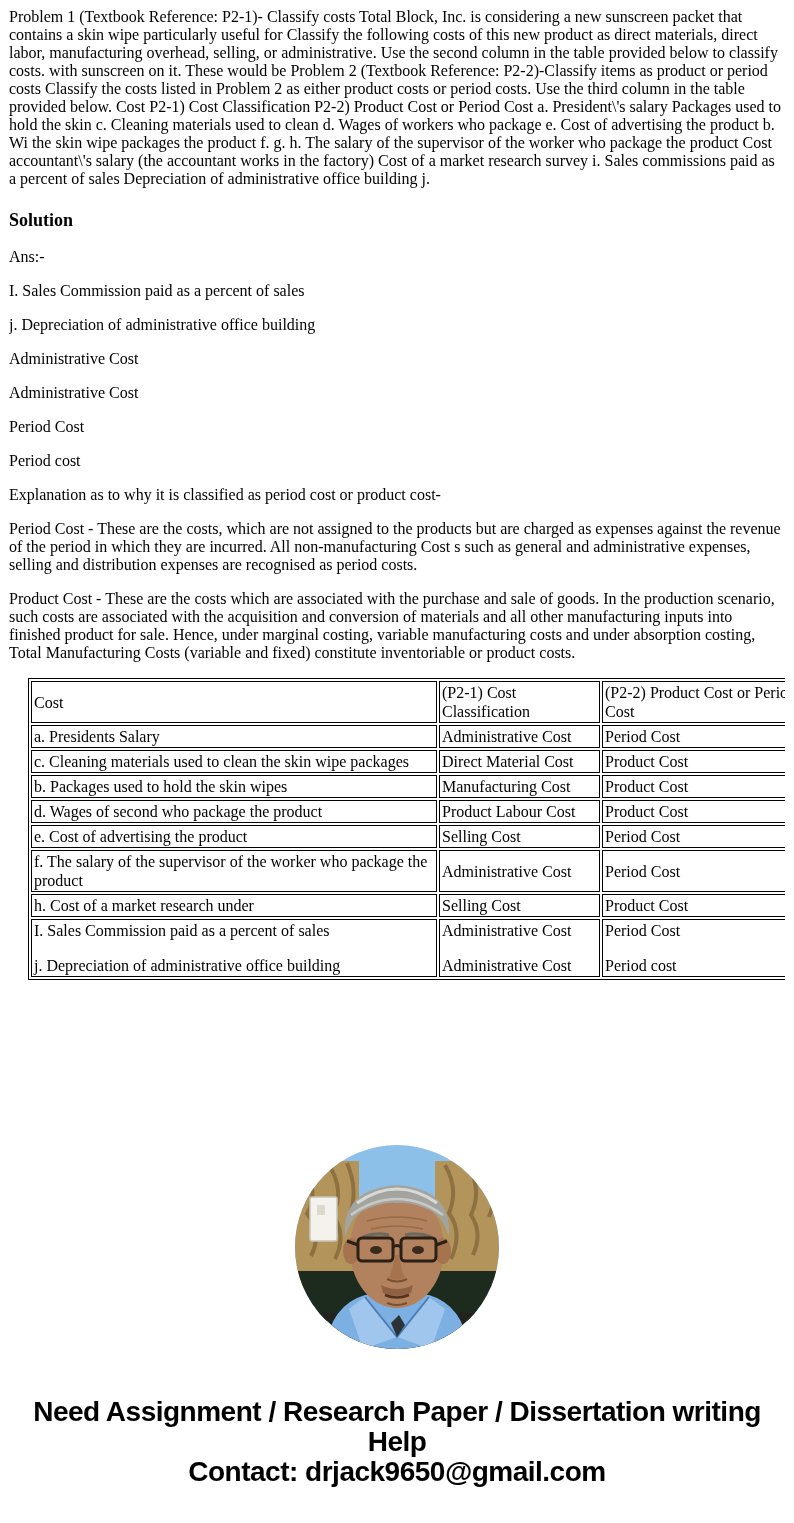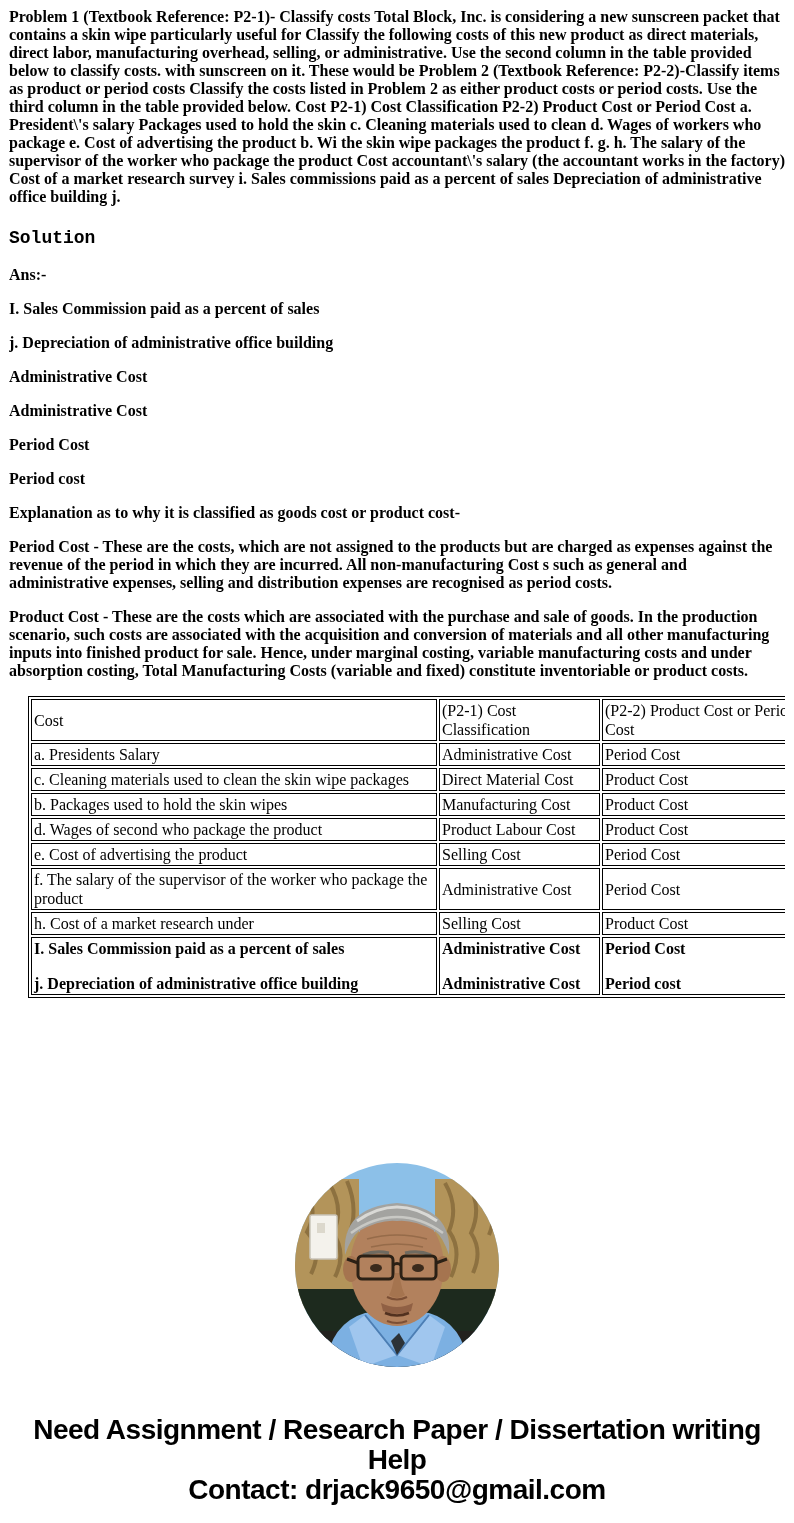--- a/index.html
+++ b/index.html
@@ -5,24 +5,24 @@
   * { box-sizing: border-box; }
   html, body { background: #ffffff; }
   body {
     margin: 8px 9px 30px 9px;
     width: 776px;
     color: #000000;
     font-family: "Liberation Serif", serif;
     font-size: 16px;
     line-height: 18px;
   }
-  p { margin: 16px 0; font-weight: bold; }
+  p { margin: 16px 0; }
   .problem-para { margin-top: 0; }
   .solution-heading {
-    font-family: Liberation Mono, monospace;
+    font-family: Liberation Serif, serif;
     font-size: 18px;
     font-weight: bold;
     line-height: 18px;
     margin: 23px 0 19px 0;
   }
   table.cost-table {
     table-layout: fixed;
     width: 776px;
     border: 1px solid #000000;
     border-collapse: separate;
@@ -64,21 +64,21 @@
 
 <h2 class="solution-heading">Solution</h2>
 
 <p>Ans:-</p>
 <p>I. Sales Commission paid as a percent of sales</p>
 <p>j. Depreciation of administrative office building</p>
 <p>Administrative Cost</p>
 <p>Administrative Cost</p>
 <p>Period Cost</p>
 <p>Period cost</p>
-<p>Explanation as to why it is classified as goods cost or product cost-</p>
+<p>Explanation as to why it is classified as period cost or product cost-</p>
 
 <p>Period Cost - These are the costs, which are not assigned to the products but are charged as expenses against the revenue of the period in which they are incurred. All non-manufacturing Cost s such as general and administrative expenses, selling and distribution expenses are recognised as period costs.</p>
 <p>Product Cost - These are the costs which are associated with the purchase and sale of goods. In the production scenario, such costs are associated with the acquisition and conversion of materials and all other manufacturing inputs into finished product for sale. Hence, under marginal costing, variable manufacturing costs and under absorption costing, Total Manufacturing Costs (variable and fixed) constitute inventoriable or product costs.</p>
 
 <table class="cost-table">
   <colgroup>
     <col style="width:406px">
     <col style="width:161px">
     <col style="width:205px">
   </colgroup>

